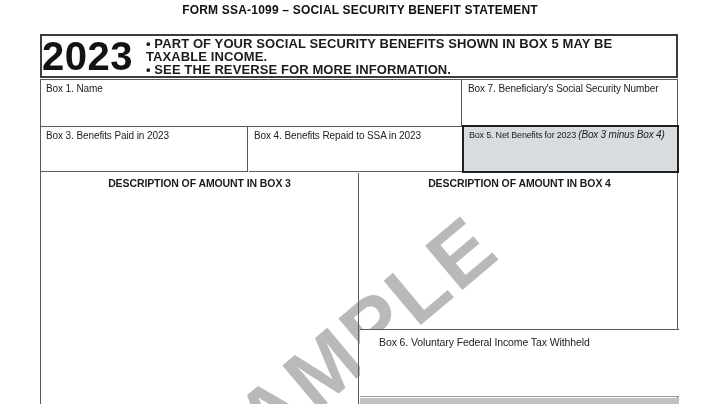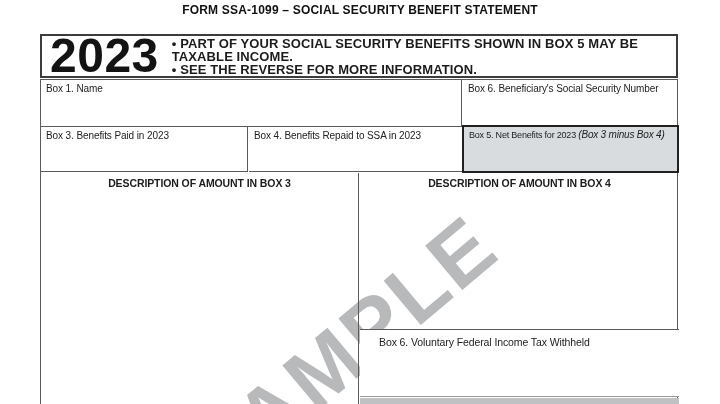--- a/index.html
+++ b/index.html
@@ -29,22 +29,22 @@
   }
   .year-box {
     position: absolute; left: 40px; top: 34px;
     width: 638px; height: 44px;
     border: 2px solid #3c3c3c;
     display: flex; align-items: center;
     background: transparent;
     z-index: 2;
   }
   .year {
-    font-size: 48px; font-weight: bold; line-height: 1;
-    letter-spacing: 0.5px; padding-left: 8px; color: #131313;
+    font-size: 40px; font-weight: bold; line-height: 1;
+    letter-spacing: 0.5px; color: #131313;
   }
   .bullets {
     margin-left: 13px;
     font-size: 13px; font-weight: bold; line-height: 13px;
     letter-spacing: 0.1px; color: #1c1c1c;
   }
   .grid {
     position: absolute; left: 40px; top: 79px;
     width: 638px; height: 325px;
     border-left: 1px solid #5a5a5a;
@@ -114,21 +114,21 @@
   </div>
 
   <div class="grid">
 
     <div class="cell cell-box1">
       <span class="lbl">Box 1. Name</span>
       <span></span>
     </div>
 
     <div class="cell cell-box2">
-      <span class="lbl">Box 6. Beneficiary's Social Security Number</span>
+      <span class="lbl">Box 7. Beneficiary's Social Security Number</span>
       <span></span>
     </div>
 
     <div class="cell cell-box3">
       <span class="lbl">Box 3. Benefits Paid in 2023</span>
       <span></span>
     </div>
 
     <div class="cell cell-box4">
       <span class="lbl">Box 4. Benefits Repaid to SSA in 2023</span>

